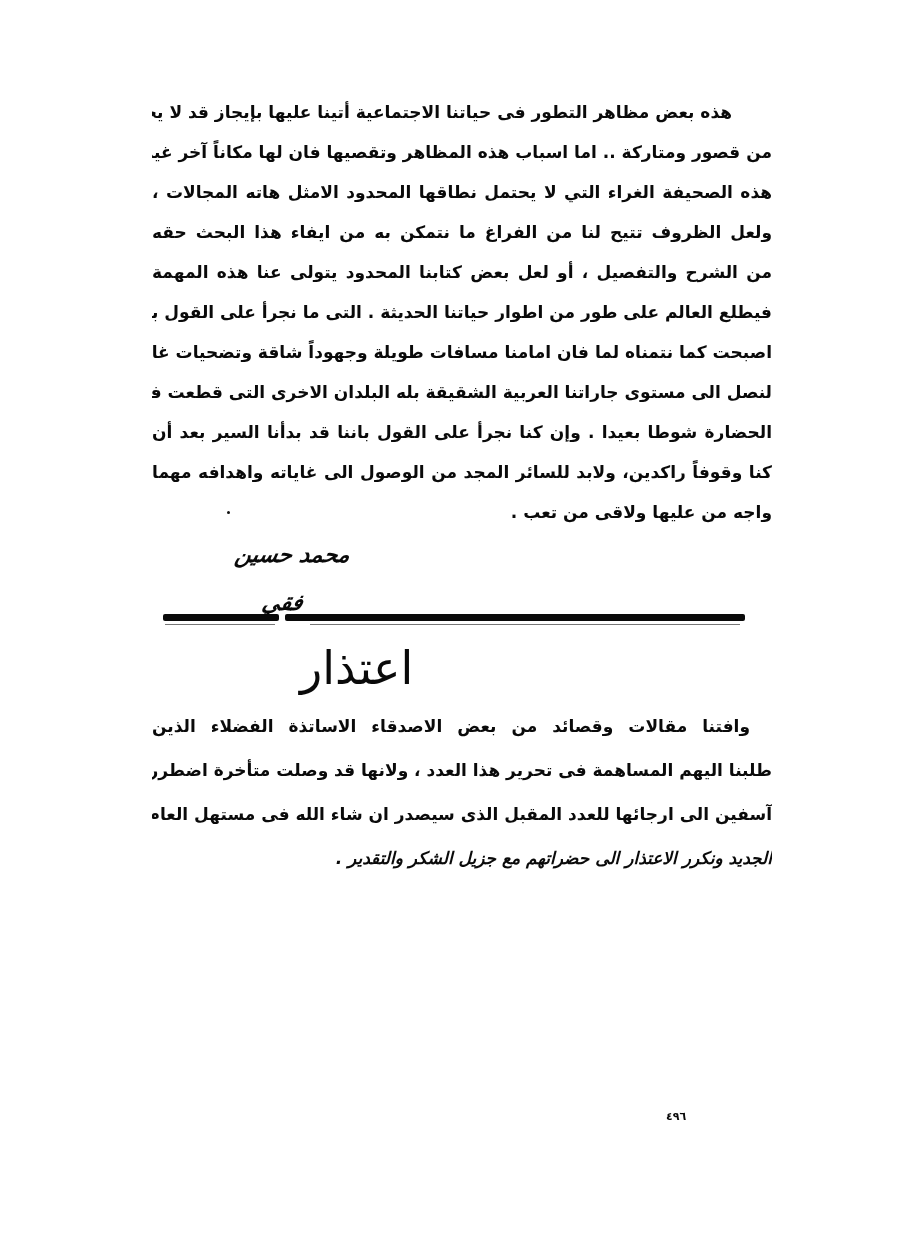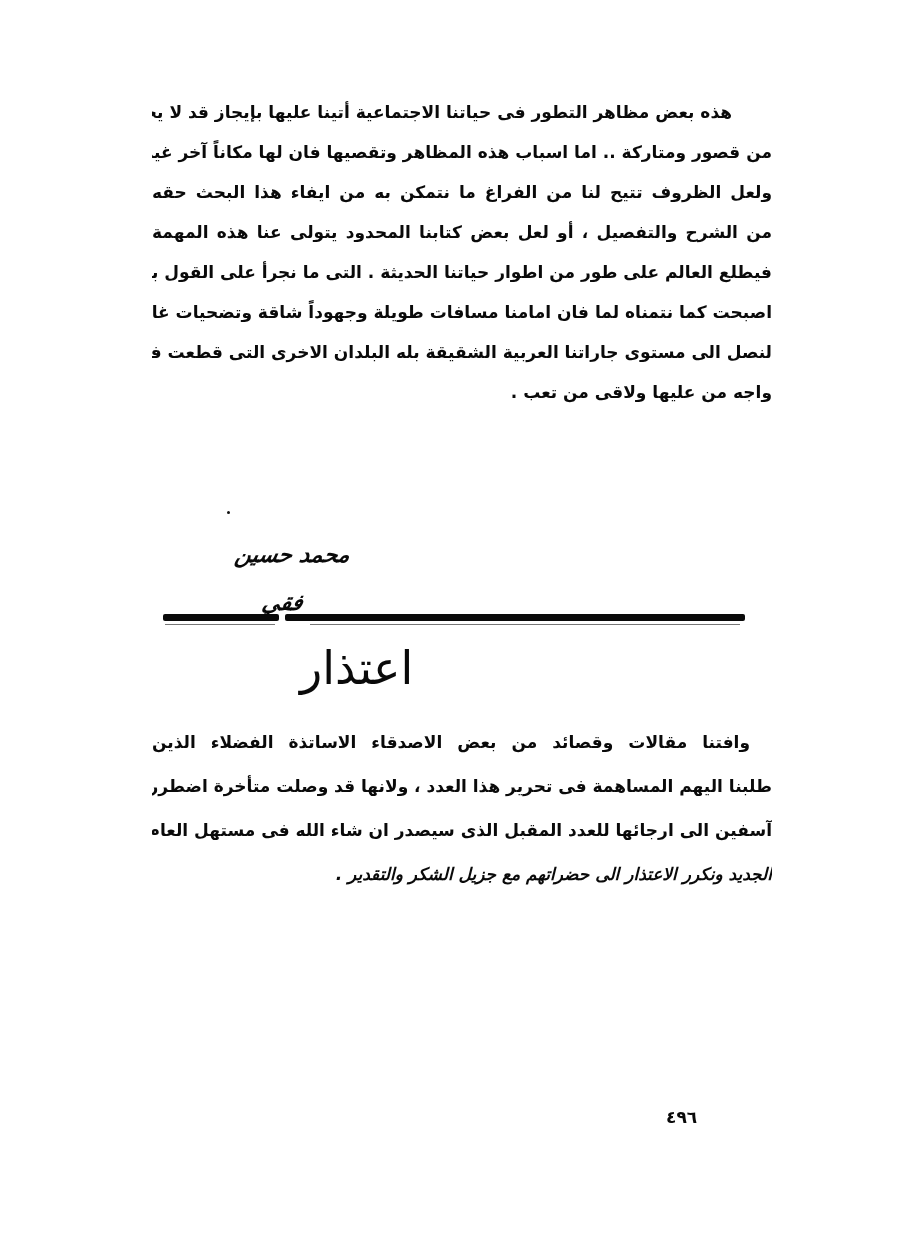--- a/index.html
+++ b/index.html
@@ -38,21 +38,21 @@
       height: 40px;
       line-height: 40px;
       white-space: nowrap;
       overflow: hidden;
       text-align: justify;
       text-align-last: justify;
     }
     .line.first { padding-right: 40px; }
     .line.last { text-align-last: right; }
     .body-top { top: 92px; }
-    .body-bottom { top: 720px; }
+    .body-bottom { top: 704px; }
     .body-bottom .line { height: 44px; line-height: 44px; }
     .body-bottom .line.first { padding-right: 22px; }
     .body-bottom .line.last { text-align-last: right; font-style: italic; }
 
     .signature {
       position: absolute;
       left: 228px;
       top: 530px;
       width: 130px;
       height: 48px;
@@ -103,37 +103,40 @@
     .page-number {
       position: absolute;
       left: 666px;
       top: 1106px;
       width: 60px;
       height: 22px;
       direction: rtl;
       text-align: left;
       font-family: "DejaVu Sans", sans-serif;
       font-weight: bold;
-      font-size: 17px;
+      font-size: 11px;
       line-height: 22px;
     }
   </style>
 </head>
 <body>
 
 <div class="page">
 
   <div class="text-block body-top">
     <span class="line first">هذه بعض مظاهر التطور فى حياتنا الاجتماعية أتينا عليها بإيجاز قد لا يخلو</span>
     <span class="line">من قصور ومتاركة .. اما اسباب هذه المظاهر وتقصيها فان لها مكاناً آخر غير</span>
+    <span class="line">هذه الصحيفة الغراء التي لا يحتمل نطاقها المحدود الامثل هاته المجالات ،</span>
     <span class="line">ولعل الظروف تتيح لنا من الفراغ ما نتمكن به من ايفاء هذا البحث حقه</span>
     <span class="line">من الشرح والتفصيل ، أو لعل بعض كتابنا المحدود يتولى عنا هذه المهمة</span>
     <span class="line">فيطلع العالم على طور من اطوار حياتنا الحديثة . التى ما نجرأ على القول بانها</span>
     <span class="line">اصبحت كما نتمناه لما فان امامنا مسافات طويلة وجهوداً شاقة وتضحيات غالية</span>
     <span class="line">لنصل الى مستوى جاراتنا العربية الشقيقة بله البلدان الاخرى التى قطعت فى</span>
+    <span class="line">الحضارة شوطا بعيدا . وإن كنا نجرأ على القول باننا قد بدأنا السير بعد أن</span>
+    <span class="line">كنا وقوفاً راكدين، ولابد للسائر المجد من الوصول الى غاياته واهدافه مهما</span>
     <span class="line last">واجه من عليها ولاقى من تعب .</span>
   </div>
 
   <div class="dot" style="left:227px; top:511px;"></div>
 
   <div class="signature">محمد حسين فقي</div>
 
   <div class="separator sep-left"></div>
   <div class="separator sep-right"></div>
   <div class="sep-thin" style="left:165px; width:110px;"></div>

